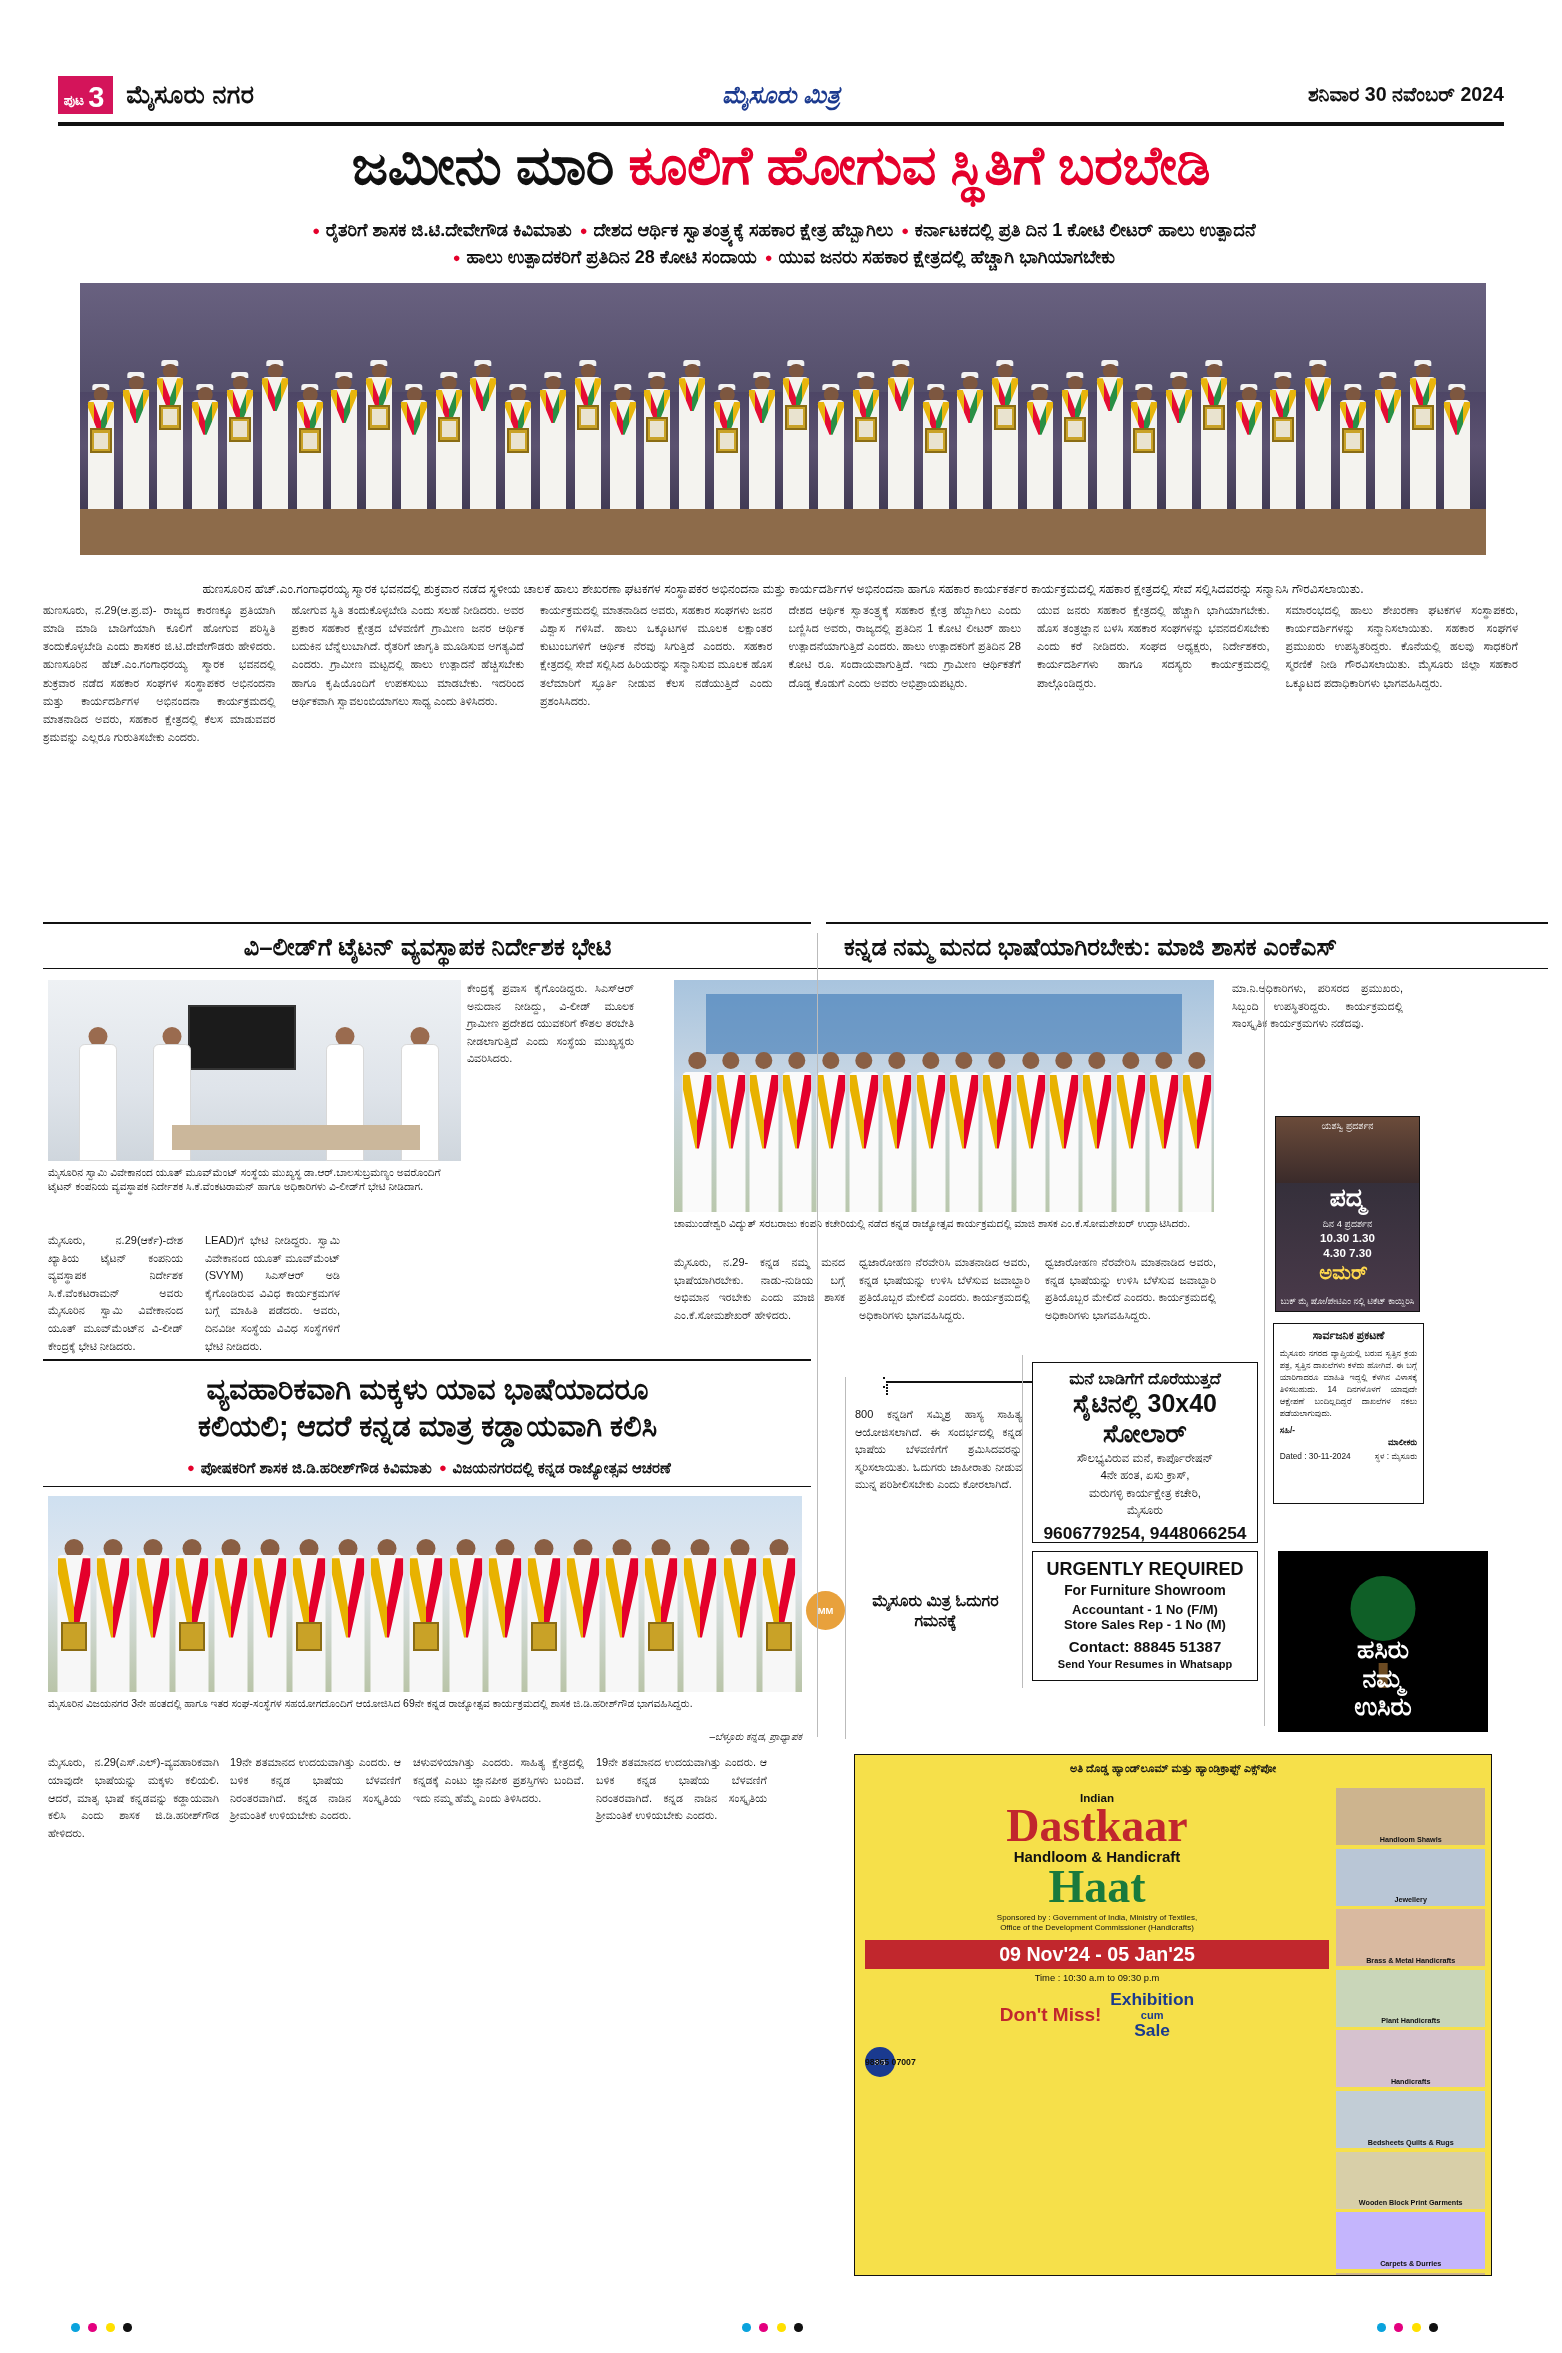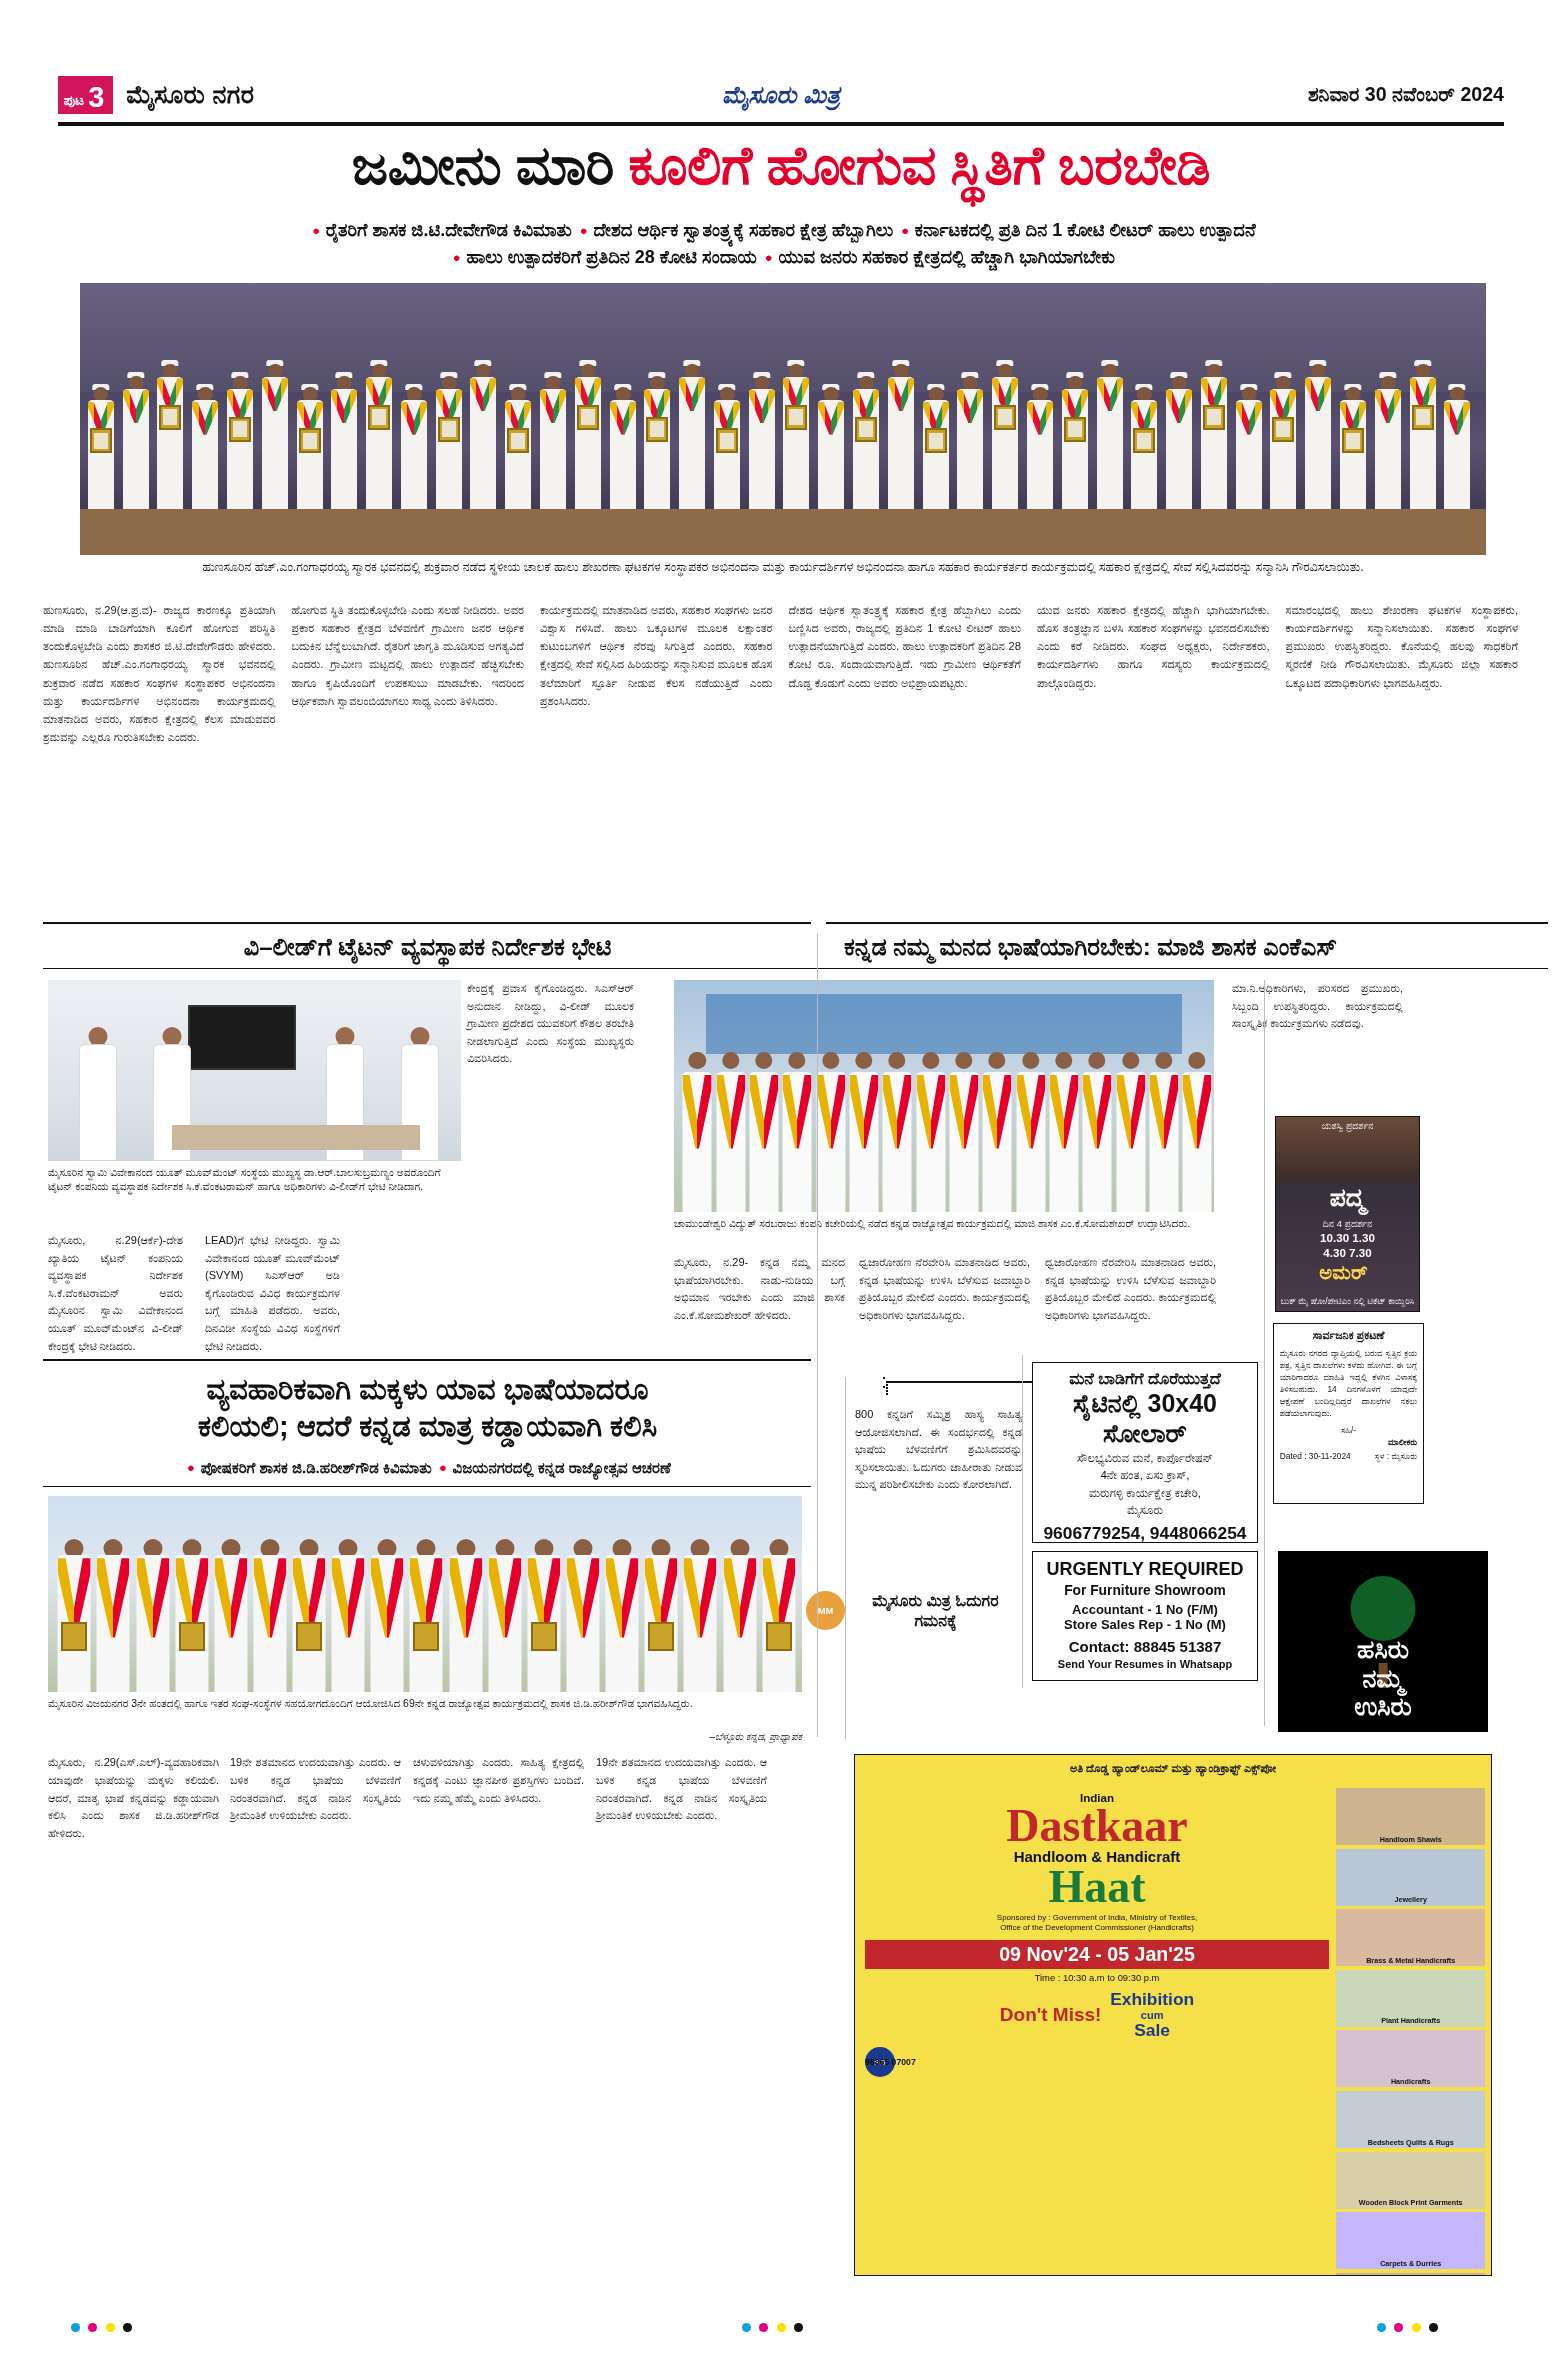--- a/index.html
+++ b/index.html
@@ -94,21 +94,21 @@
     background:linear-gradient(90deg,#e8b200 0 25%, #e4002b 25% 50%, #1e8a3c 50% 75%, #e8b200 75% 100%);
     opacity:.95;
     clip-path:polygon(0 0, 22% 0, 50% 58%, 78% 0, 100% 0, 100% 16%, 56% 100%, 44% 100%, 0 16%);
   }
   .person .frame {
     position:absolute; left:50%; top:41px; transform:translateX(-50%);
     width:22px; height:25px; background:#c9a227; border:2.2px solid #8a6c14;
   }
   .person .frame i { display:block; margin:2.2px; height:16px; background:#e9e3cf; }
   .lead-cap {
-    position:absolute; left:80px; top:559px; width:1406px;
+    position:absolute; left:80px; top:581px; width:1406px;
     font-size:12.3px; text-align:center; color:#111; line-height:1.35;
   }
 
   
   .cols {
     position:absolute; left:43px; top:601px; width:1475px; height:312px;
     display:grid; grid-template-columns:repeat(6, 1fr); column-gap:16px;
   }
   .col { font-size:11.2px; line-height:1.62; text-align:justify; color:#1a1a1a; hyphens:auto; }
   .col p { margin:0 0 7.2px 0; }
@@ -719,21 +719,21 @@
     <div class="small" style="top:52%;">ದಿನ 4 ಪ್ರದರ್ಶನ</div>
     <div class="times" style="top:58%; white-space:pre-line;">10.30  1.30
 4.30  7.30</div>
     <div class="theatre">ಅಮರ್</div>
     <div class="note">ಬುಕ್ ಮೈ ಷೋ/ಪೇಟಿಎಂ ನಲ್ಲಿ ಟಿಕೆಟ್ ಕಾಯ್ದಿರಿಸಿ</div>
   </div>
 
   <div class="ad ad-border classified" style="left:1273px; top:1323px; width:151px; height:181px; background:#fff;">
     <div class="ttl">ಸಾರ್ವಜನಿಕ ಪ್ರಕಟಣೆ</div>
     <div style="text-align:justify;">ಮೈಸೂರು ನಗರದ ವ್ಯಾಪ್ತಿಯಲ್ಲಿ ಬರುವ ಸ್ವತ್ತಿನ ಕ್ರಯ ಪತ್ರ, ಸ್ವತ್ತಿನ ದಾಖಲೆಗಳು ಕಳೆದು ಹೋಗಿವೆ. ಈ ಬಗ್ಗೆ ಯಾರಿಗಾದರೂ ಮಾಹಿತಿ ಇದ್ದಲ್ಲಿ ಕೆಳಗಿನ ವಿಳಾಸಕ್ಕೆ ತಿಳಿಸಬಹುದು. 14 ದಿನಗಳೊಳಗೆ ಯಾವುದೇ ಆಕ್ಷೇಪಣೆ ಬಂದಿಲ್ಲದಿದ್ದರೆ ದಾಖಲೆಗಳ ನಕಲು ಪಡೆಯಲಾಗುವುದು.</div>
-    <div style="text-align:center; margin-top:4.3px; font-weight:normal;">ಸಹಿ/-</div>
+    <div style="text-align:left; margin-top:4.3px; font-weight:bold;">ಸಹಿ/-</div>
     <div style="text-align:right; font-weight:bold;">ಮಾಲೀಕರು</div>
     <div style="display:flex; justify-content:space-between; margin-top:2.9px;">
       <span>Dated : 30-11-2024</span>
       <span>ಸ್ಥಳ : ಮೈಸೂರು</span>
     </div>
   </div>
 
   <div class="rule-thin" style="left:43px; top:1359px; width:768px; height:2.2px;"></div>
   <div class="mid-head" style="left:58px; top:1371px; width:739px; text-align:center; font-size:29px; line-height:1.28;">
     <div>ವ್ಯವಹಾರಿಕವಾಗಿ ಮಕ್ಕಳು ಯಾವ ಭಾಷೆಯಾದರೂ</div>

